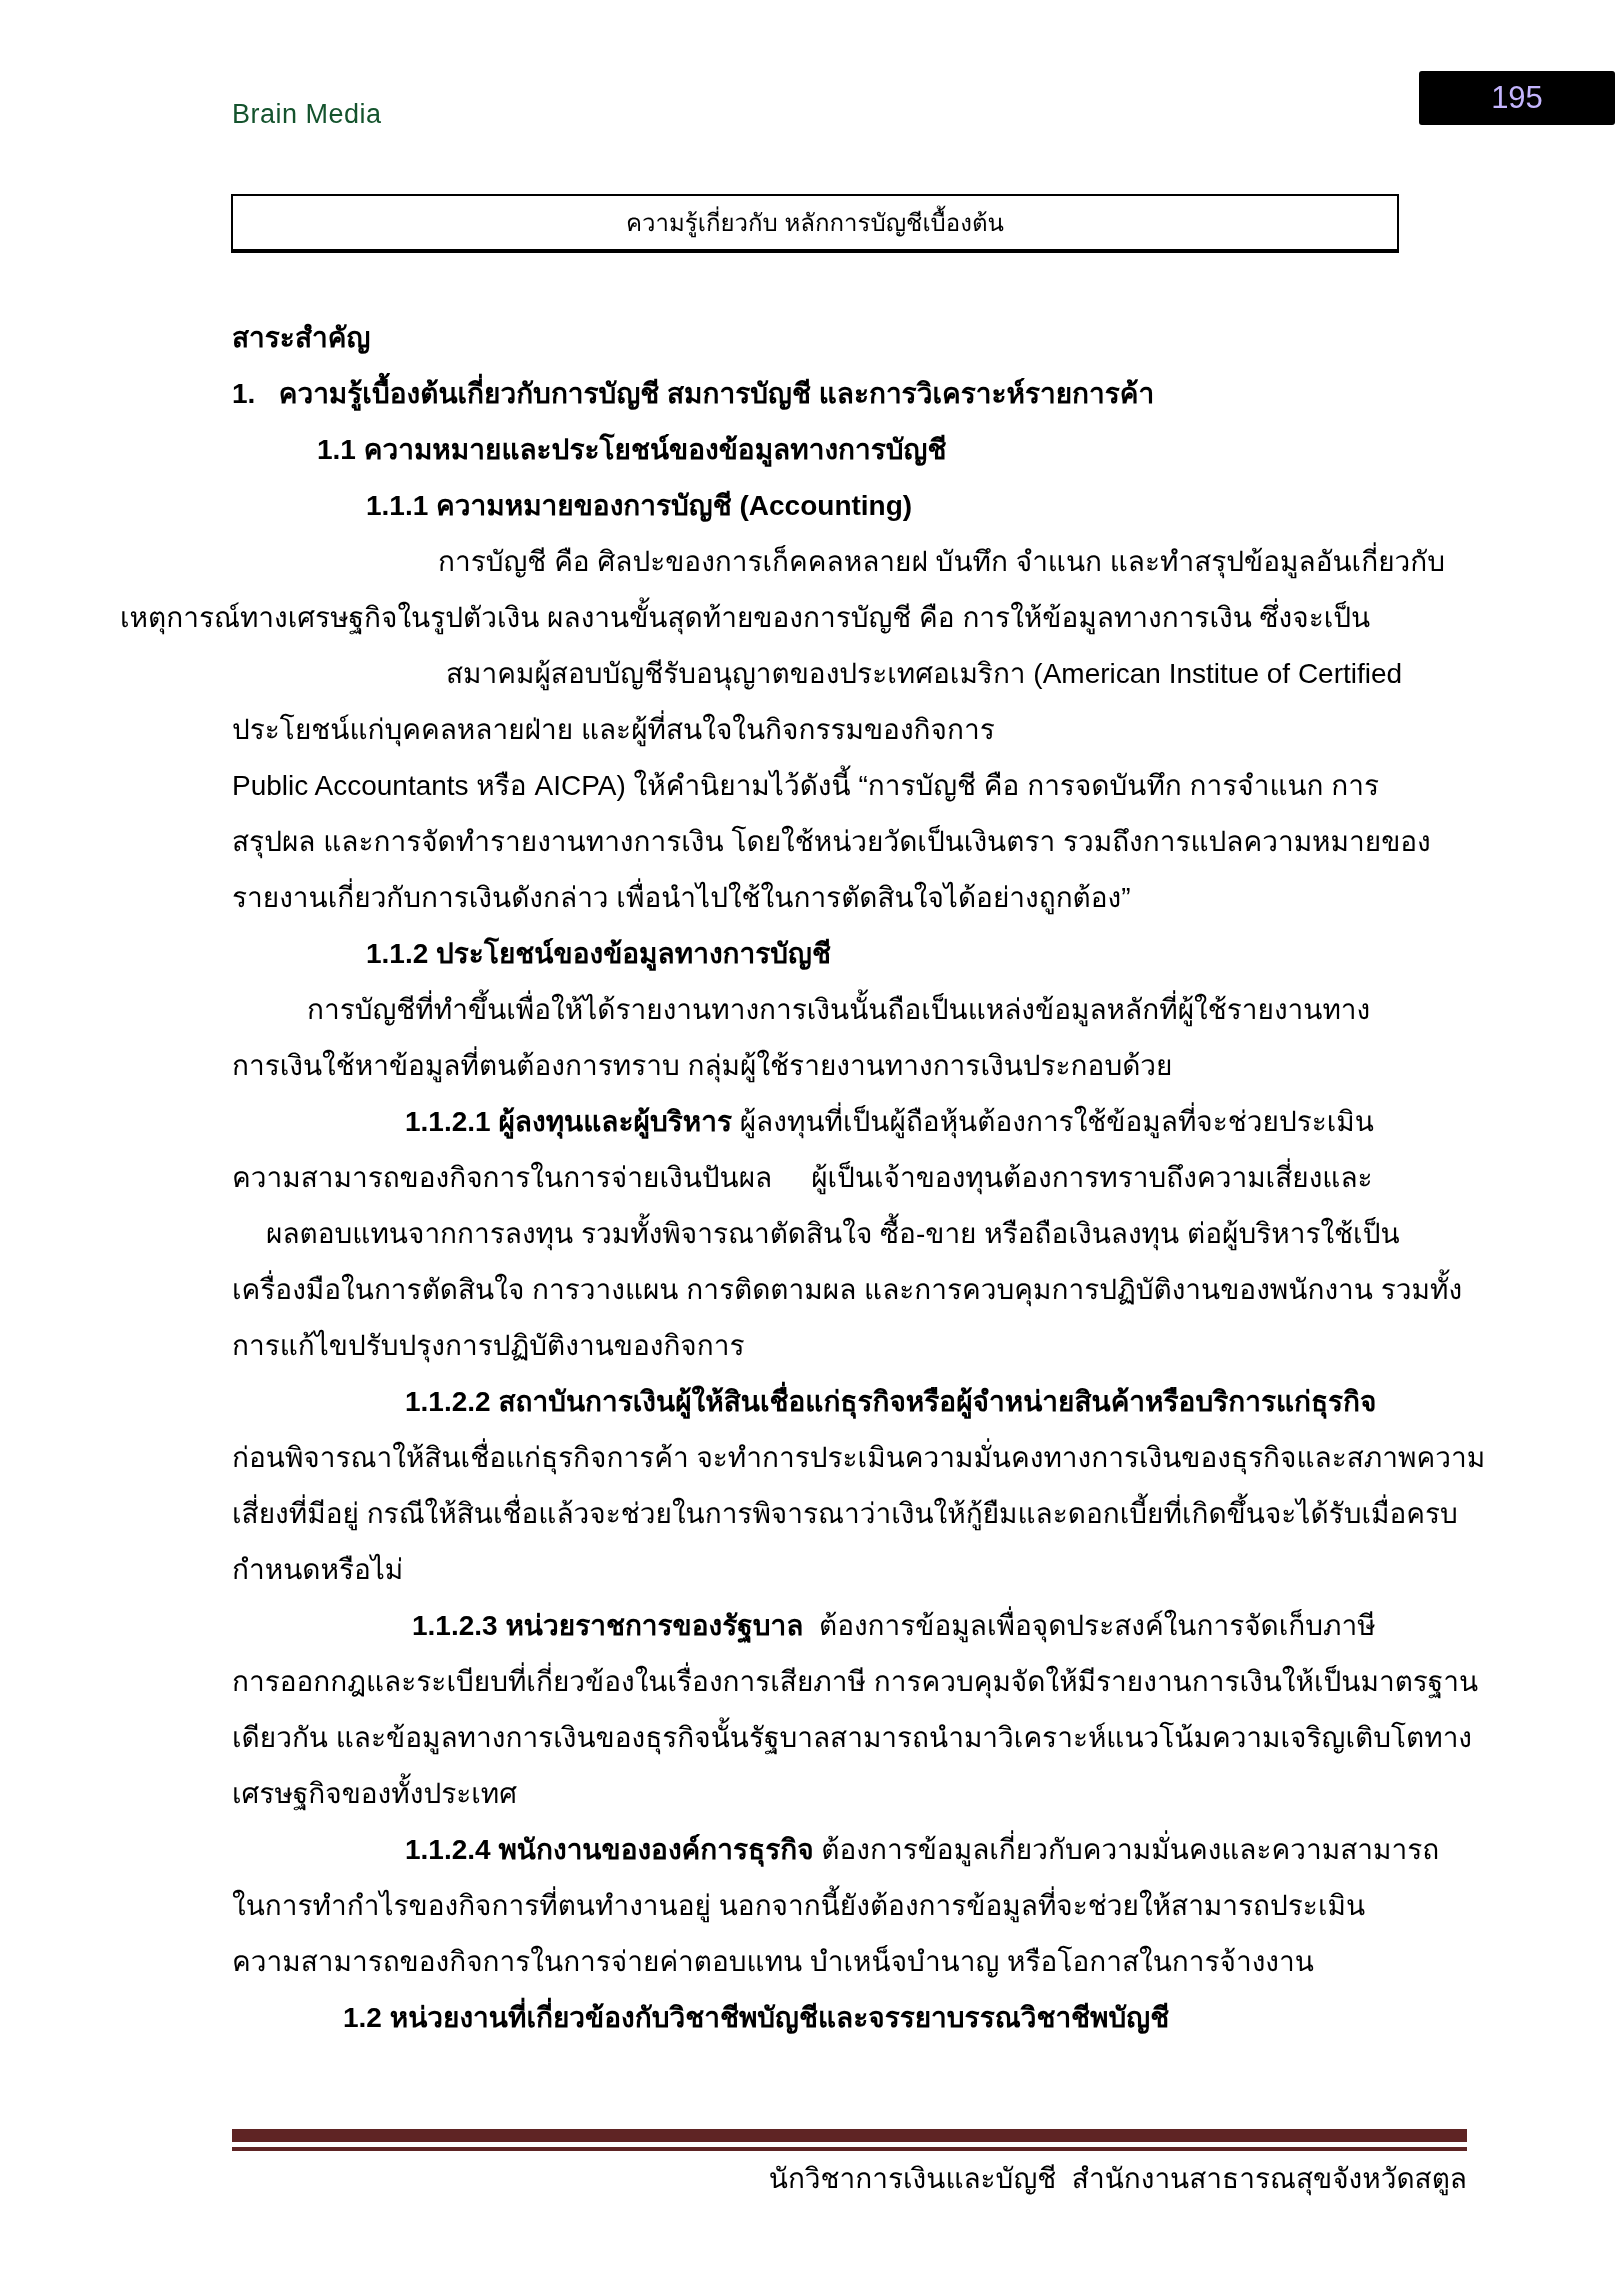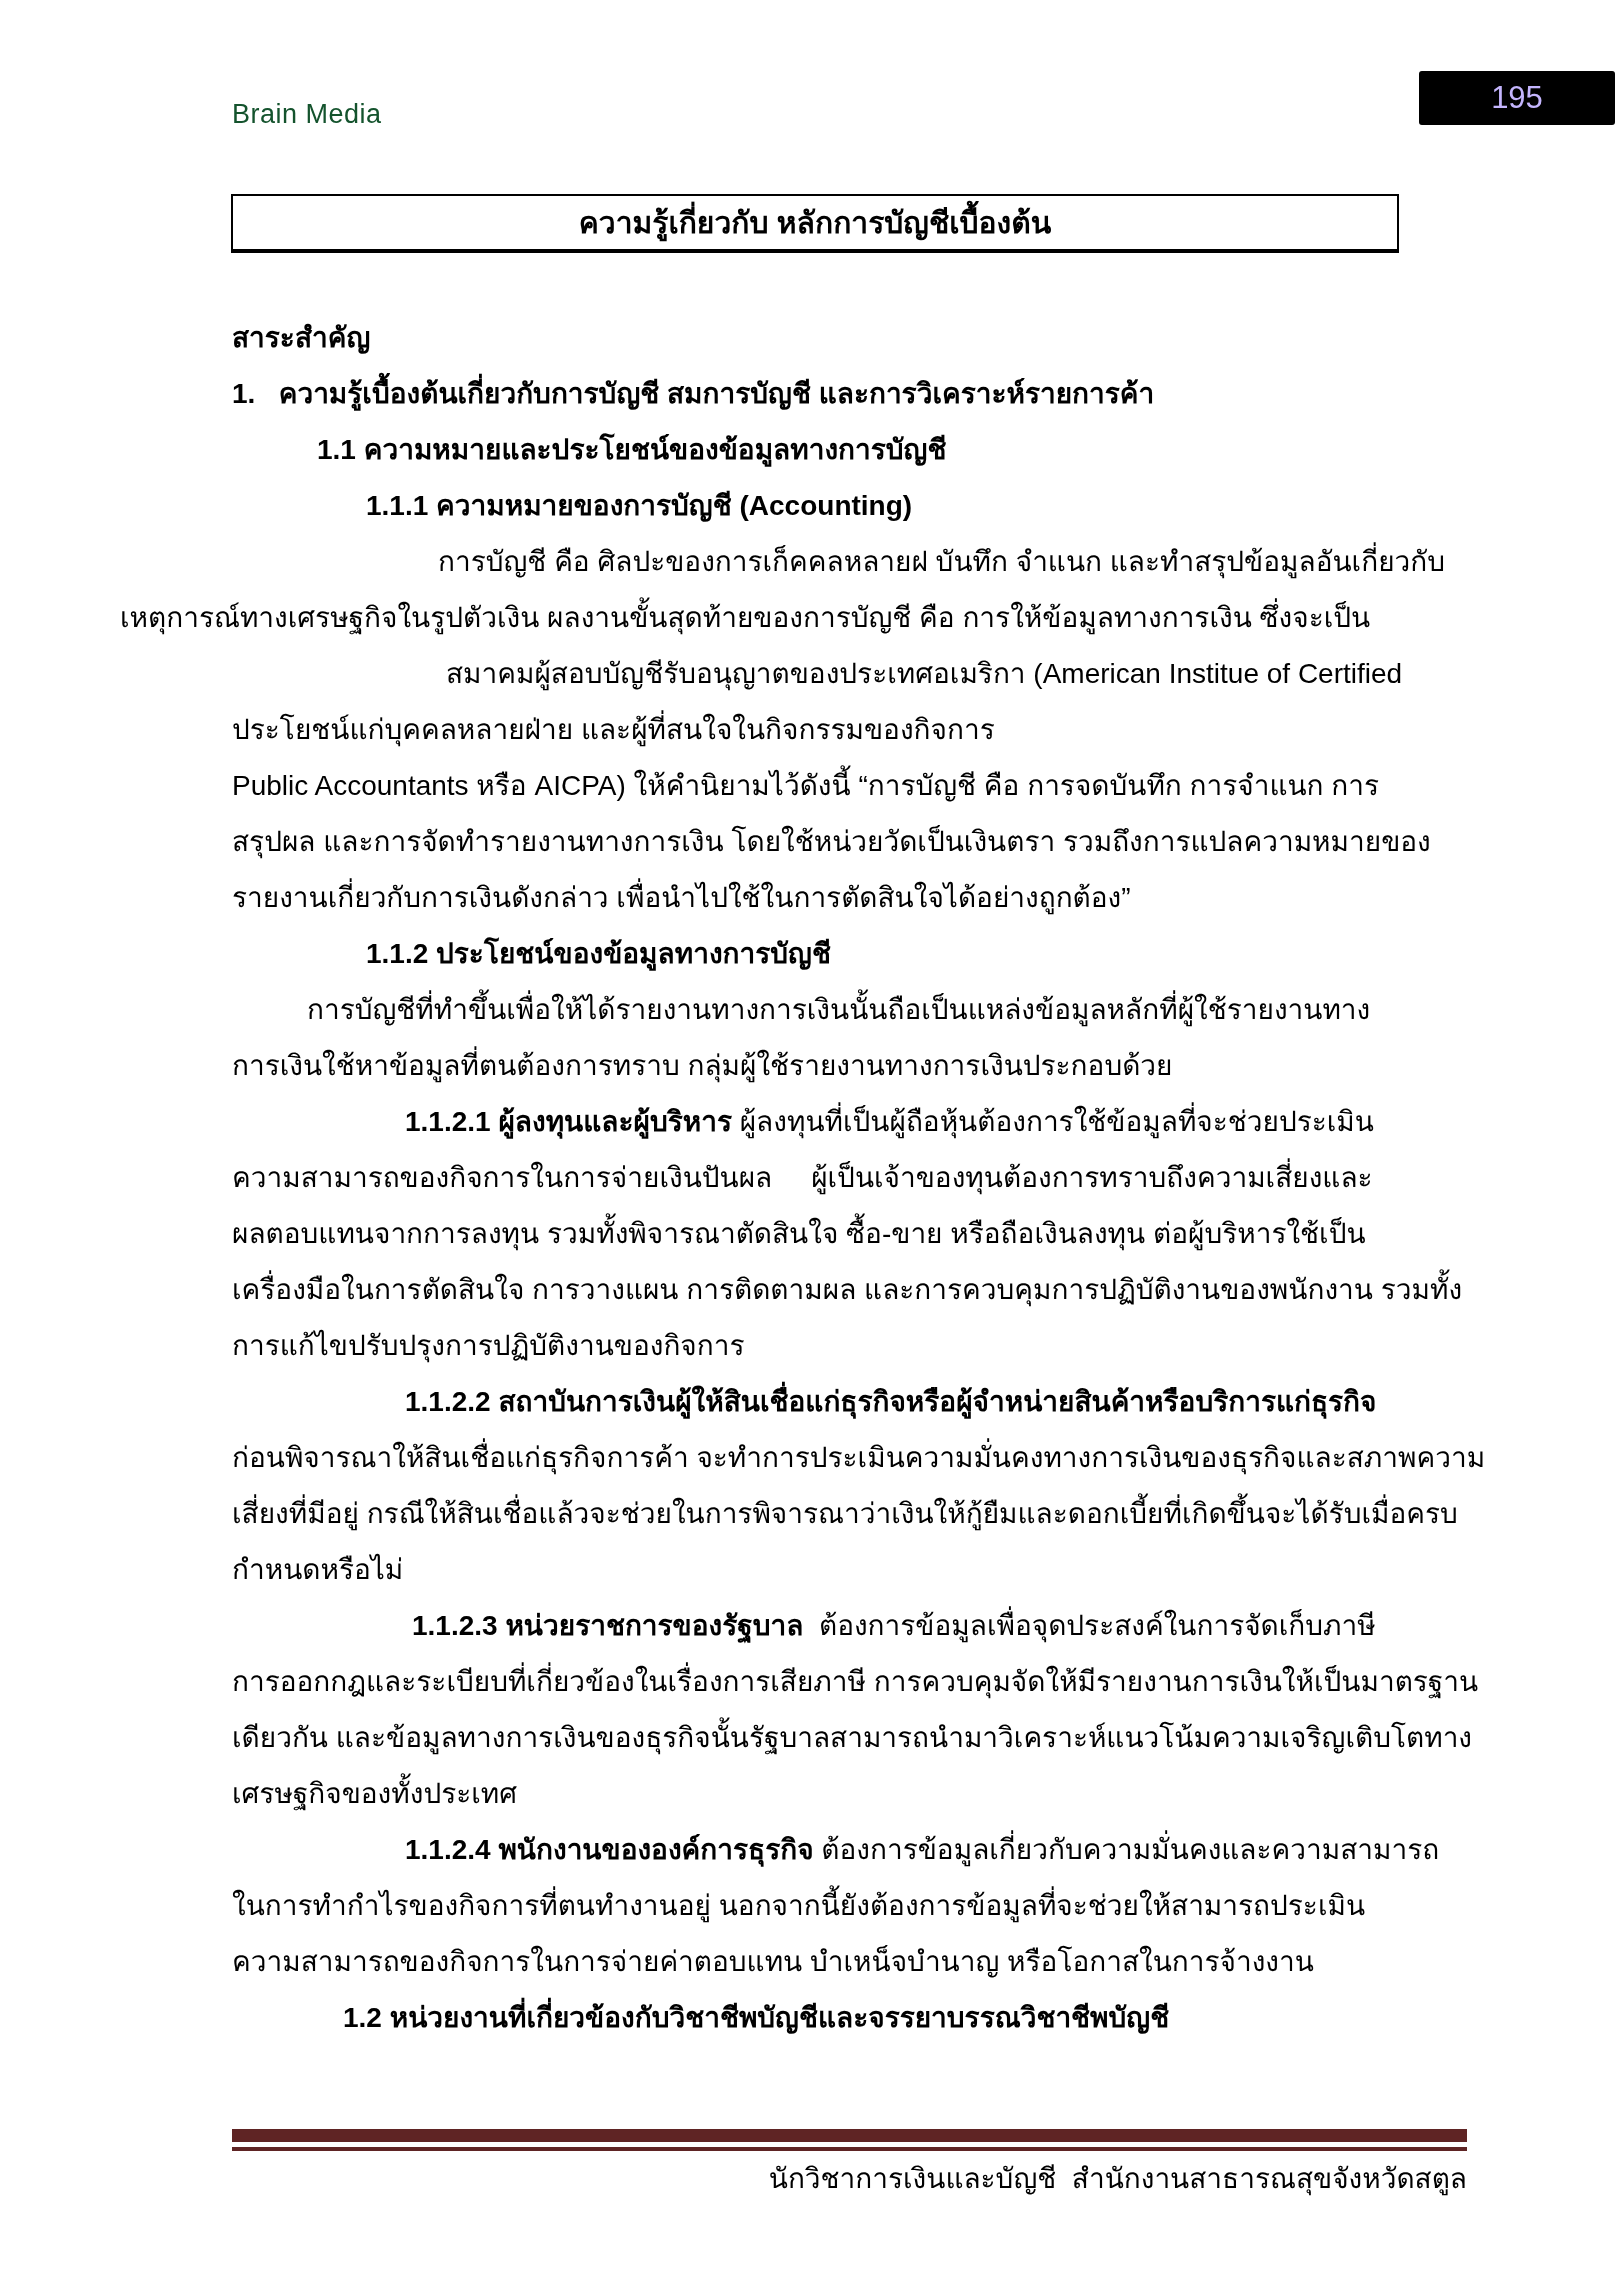--- a/index.html
+++ b/index.html
@@ -20,21 +20,21 @@
     position:absolute;left:1419px;top:71px;width:196px;height:54px;
     background:#000;border-radius:2.9px;
     display:flex;align-items:center;justify-content:center;
   }
   .pagenum-box span{color:#c4b5fd;font-size:31px;}
   .title-box{
     position:absolute;left:231px;top:194px;width:1164px;height:53px;
     border:2.9px solid #000;border-bottom-width:4.9px;
     display:flex;align-items:center;justify-content:center;
   }
-  .title-box span{font-weight:bold;font-size:30px;}
+  .title-box span{font-weight:normal;font-size:24px;}
   .content{
     position:absolute;left:0;top:310px;width:1621px;
   }
   .line{
     height:56px;line-height:56px;
     font-size:28px;
     white-space:pre;
   }
   .line .b{font-weight:bold;}
   .footer-bar-thick{
@@ -73,21 +73,21 @@
       <div class="line" style="padding-left: 446px;"><span>สมาคมผู้สอบบัญชีรับอนุญาตของประเทศอเมริกา (American Institue of Certified</span></div>
       <div class="line" style="padding-left: 232px;"><span>ประโยชน์แก่บุคคลหลายฝ่าย และผู้ที่สนใจในกิจกรรมของกิจการ</span></div>
       <div class="line" style="padding-left: 232px;"><span>Public Accountants หรือ AICPA) ให้คำนิยามไว้ดังนี้ “การบัญชี คือ การจดบันทึก การจำแนก การ</span></div>
       <div class="line" style="padding-left: 232px;"><span>สรุปผล และการจัดทำรายงานทางการเงิน โดยใช้หน่วยวัดเป็นเงินตรา รวมถึงการแปลความหมายของ</span></div>
       <div class="line" style="padding-left: 232px;"><span>รายงานเกี่ยวกับการเงินดังกล่าว เพื่อนำไปใช้ในการตัดสินใจได้อย่างถูกต้อง”</span></div>
       <div class="line" style="padding-left: 366px;"><span class="b">1.1.2 ประโยชน์ของข้อมูลทางการบัญชี</span></div>
       <div class="line" style="padding-left: 307px;"><span>การบัญชีที่ทำขึ้นเพื่อให้ได้รายงานทางการเงินนั้นถือเป็นแหล่งข้อมูลหลักที่ผู้ใช้รายงานทาง</span></div>
       <div class="line" style="padding-left: 232px;"><span>การเงินใช้หาข้อมูลที่ตนต้องการทราบ กลุ่มผู้ใช้รายงานทางการเงินประกอบด้วย</span></div>
       <div class="line" style="padding-left: 405px;"><span class="b">1.1.2.1 ผู้ลงทุนและผู้บริหาร</span><span> ผู้ลงทุนที่เป็นผู้ถือหุ้นต้องการใช้ข้อมูลที่จะช่วยประเมิน</span></div>
       <div class="line" style="padding-left: 232px;"><span>ความสามารถของกิจการในการจ่ายเงินปันผล     ผู้เป็นเจ้าของทุนต้องการทราบถึงความเสี่ยงและ</span></div>
-      <div class="line" style="padding-left: 232px;"><span>ผลตอบแทนจากการลงทุน รวมทั้งพิจารณาตัดสินใจ ซื้อ-ขาย หรือถือเงินลงทุน ต่อผู้บริหารใช้เป็น</span></div>
+      <div class="line" style="padding-left: 232px; margin-left: 34px;"><span>ผลตอบแทนจากการลงทุน รวมทั้งพิจารณาตัดสินใจ ซื้อ-ขาย หรือถือเงินลงทุน ต่อผู้บริหารใช้เป็น</span></div>
       <div class="line" style="padding-left: 232px;"><span>เครื่องมือในการตัดสินใจ การวางแผน การติดตามผล และการควบคุมการปฏิบัติงานของพนักงาน รวมทั้ง</span></div>
       <div class="line" style="padding-left: 232px;"><span>การแก้ไขปรับปรุงการปฏิบัติงานของกิจการ</span></div>
       <div class="line" style="padding-left: 405px;"><span class="b">1.1.2.2 สถาบันการเงินผู้ให้สินเชื่อแก่ธุรกิจหรือผู้จำหน่ายสินค้าหรือบริการแก่ธุรกิจ</span></div>
       <div class="line" style="padding-left: 232px;"><span>ก่อนพิจารณาให้สินเชื่อแก่ธุรกิจการค้า จะทำการประเมินความมั่นคงทางการเงินของธุรกิจและสภาพความ</span></div>
       <div class="line" style="padding-left: 232px;"><span>เสี่ยงที่มีอยู่ กรณีให้สินเชื่อแล้วจะช่วยในการพิจารณาว่าเงินให้กู้ยืมและดอกเบี้ยที่เกิดขึ้นจะได้รับเมื่อครบ</span></div>
       <div class="line" style="padding-left: 232px;"><span>กำหนดหรือไม่</span></div>
       <div class="line" style="padding-left: 412px;"><span class="b">1.1.2.3 หน่วยราชการของรัฐบาล</span><span>  ต้องการข้อมูลเพื่อจุดประสงค์ในการจัดเก็บภาษี</span></div>
       <div class="line" style="padding-left: 232px;"><span>การออกกฎและระเบียบที่เกี่ยวข้องในเรื่องการเสียภาษี การควบคุมจัดให้มีรายงานการเงินให้เป็นมาตรฐาน</span></div>
       <div class="line" style="padding-left: 232px;"><span>เดียวกัน และข้อมูลทางการเงินของธุรกิจนั้นรัฐบาลสามารถนำมาวิเคราะห์แนวโน้มความเจริญเติบโตทาง</span></div>
       <div class="line" style="padding-left: 232px;"><span>เศรษฐกิจของทั้งประเทศ</span></div>

